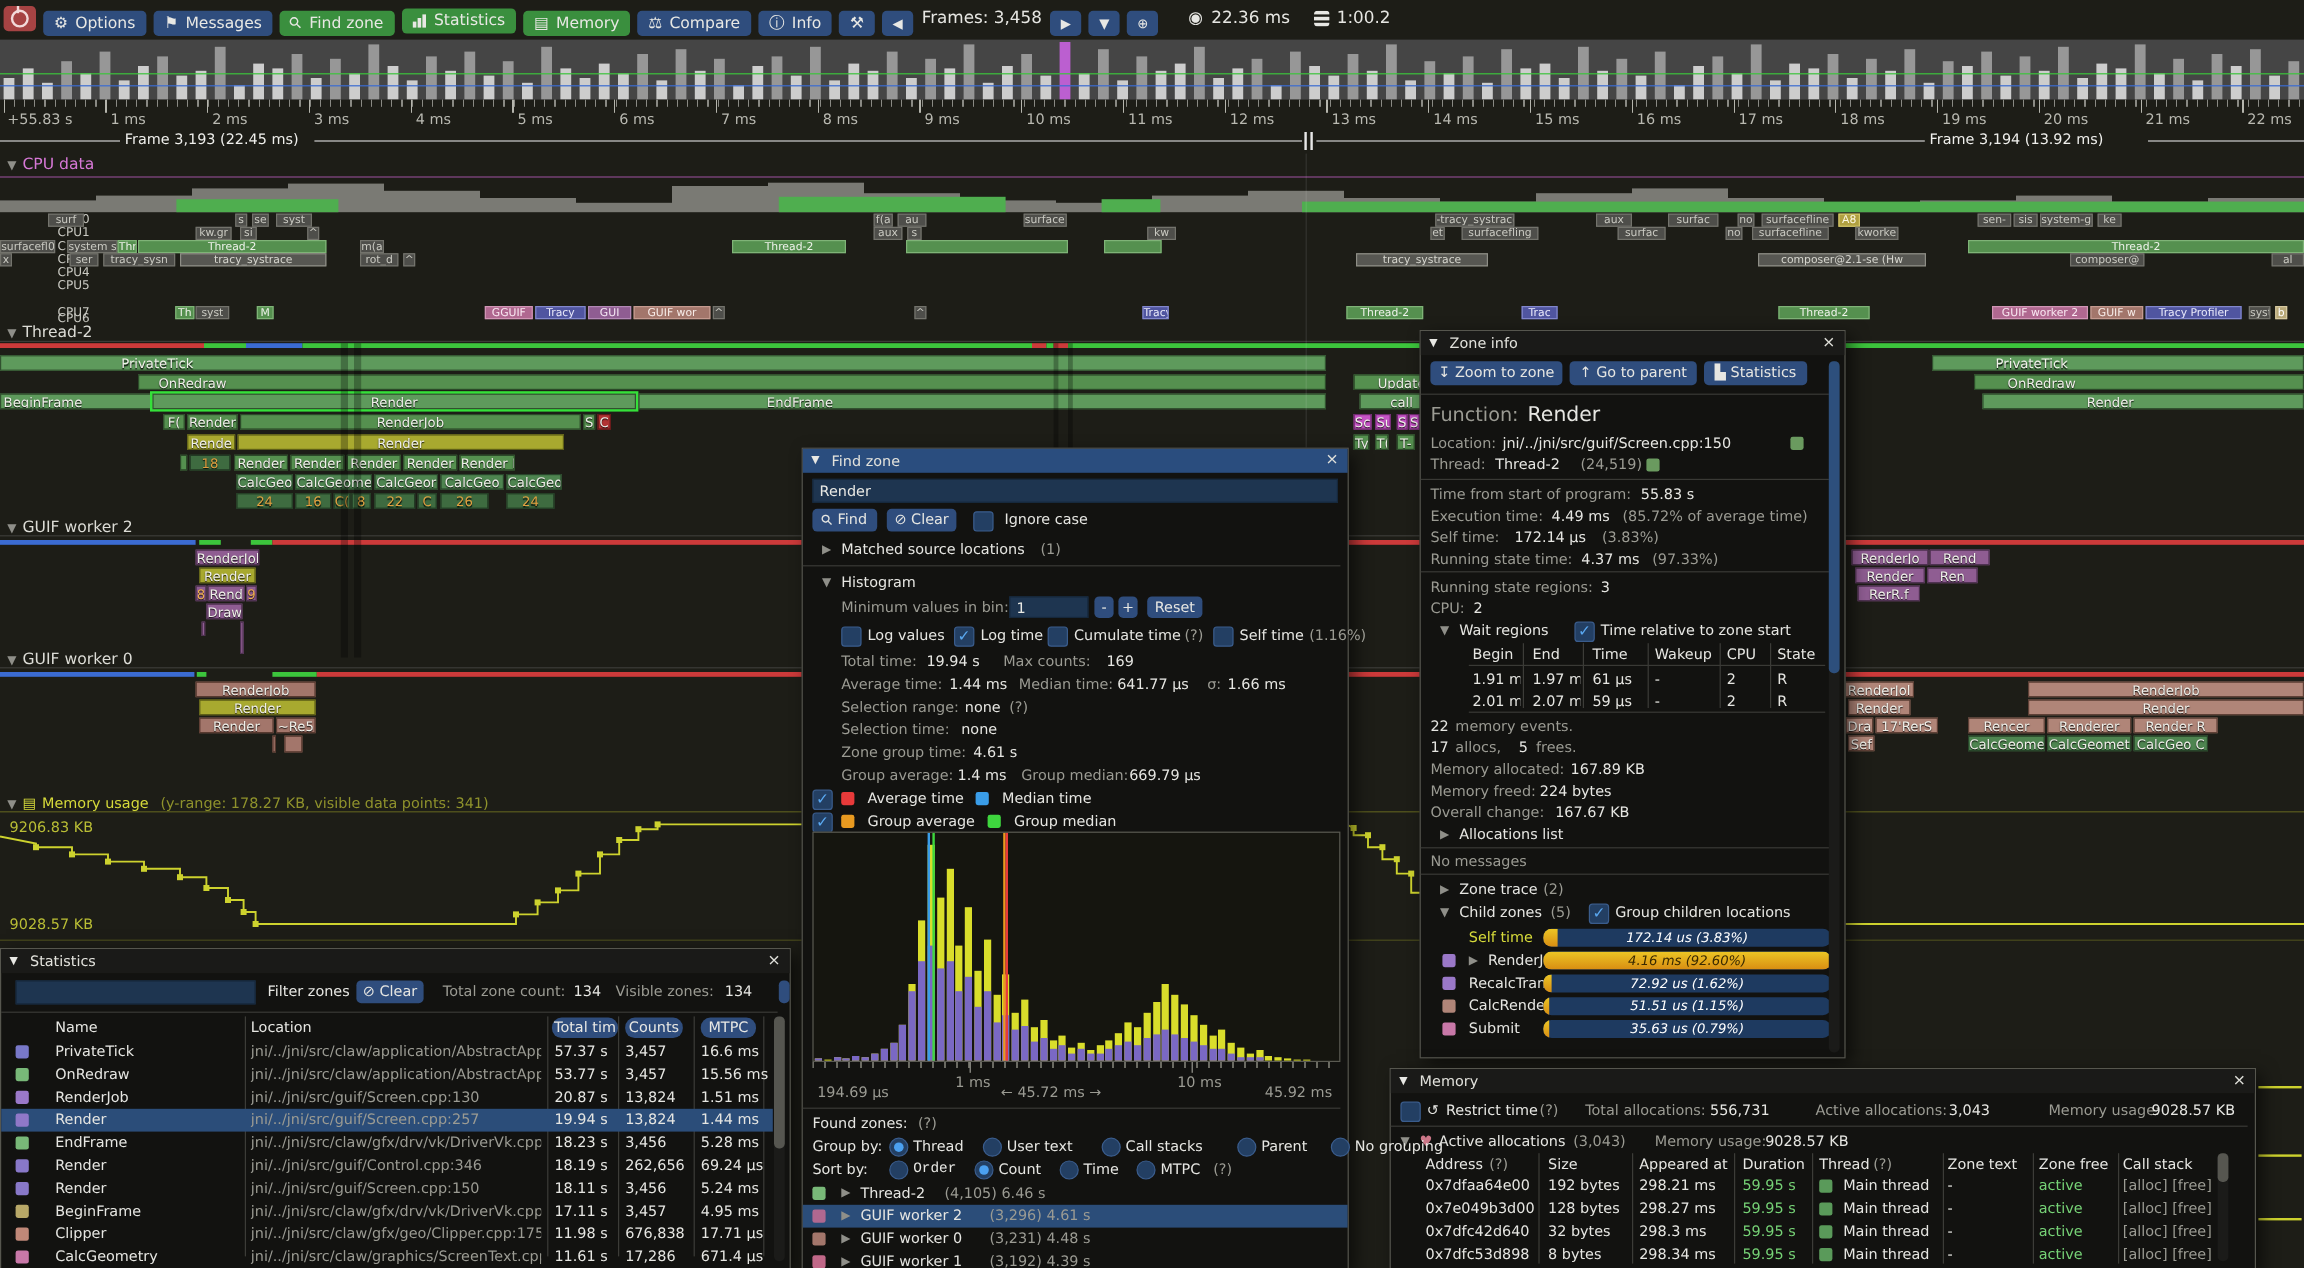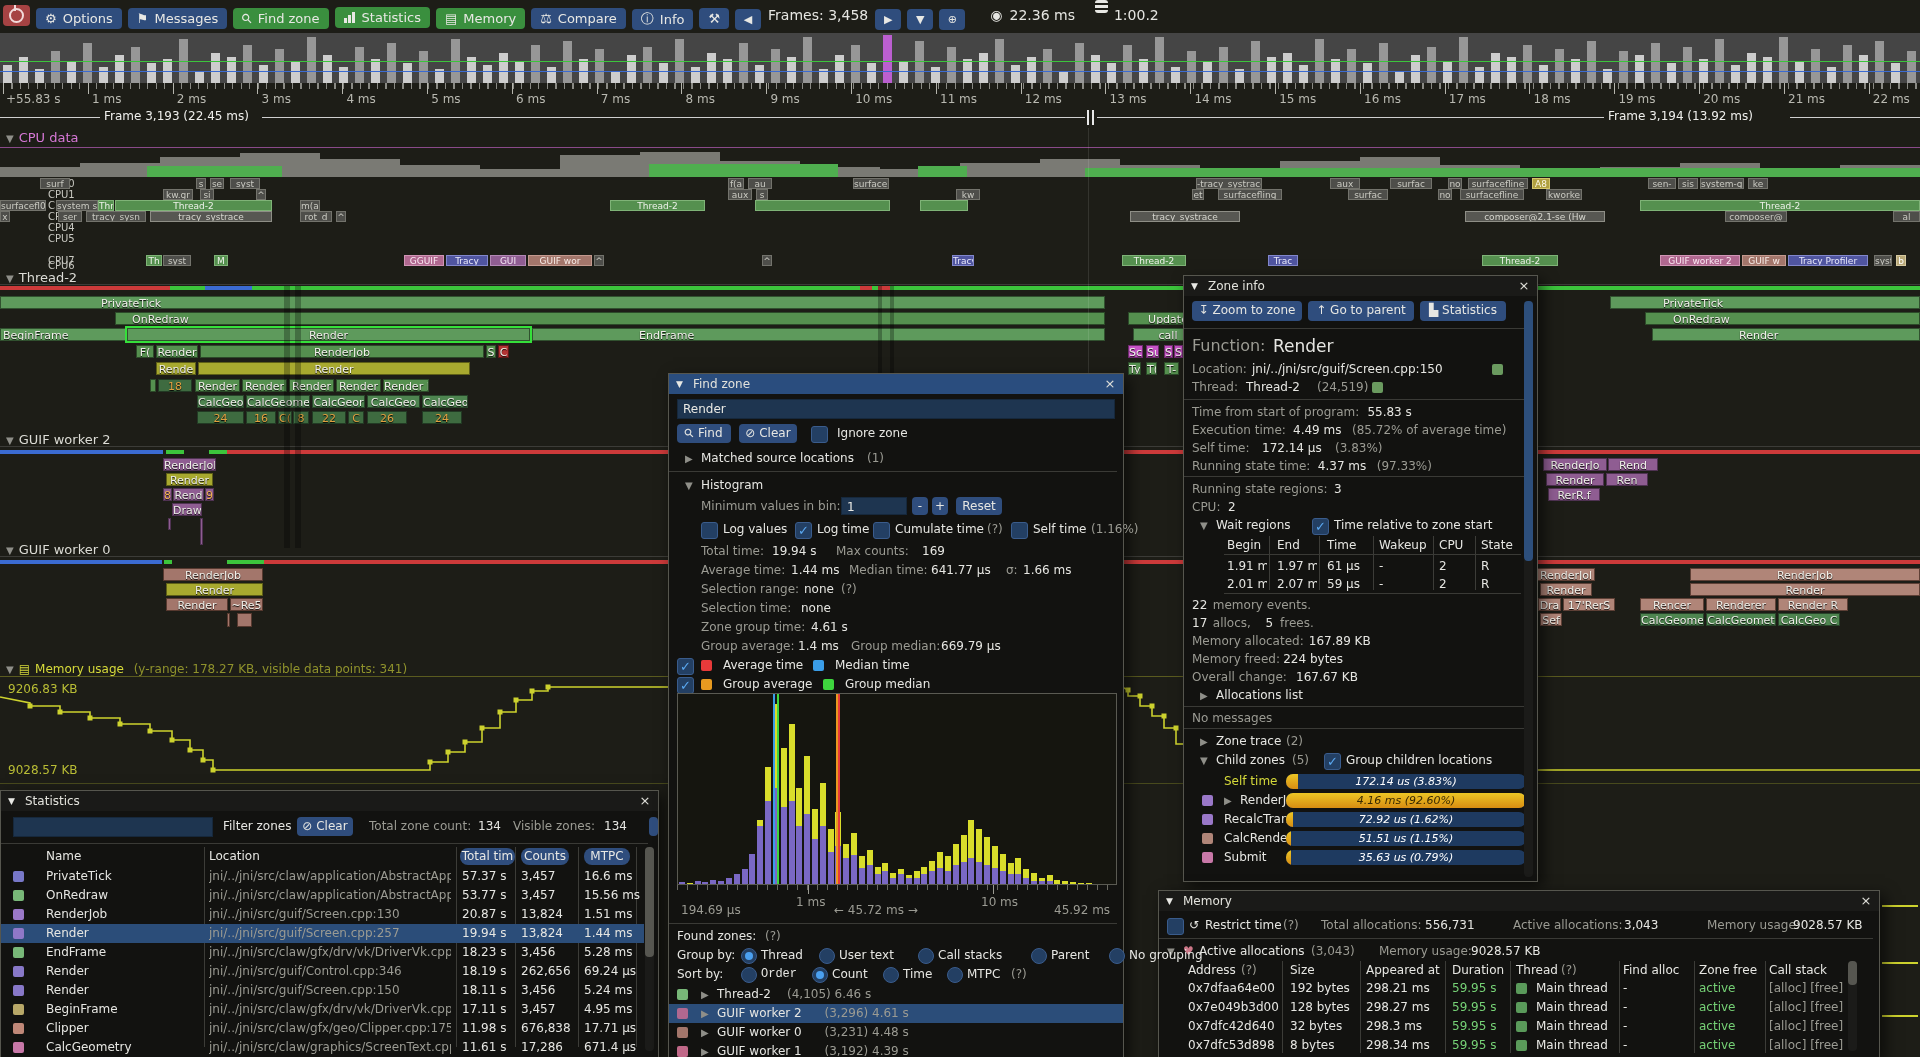--- a/index.html
+++ b/index.html
@@ -138,21 +138,21 @@
         <span class="glyph">▤</span>
         <span class="lbl">Memory</span>
       </div><div class="tbtn blue">
         <span class="glyph">⚖</span>
         <span class="lbl">Compare</span>
       </div><div class="tbtn blue">
         <span class="glyph">ⓘ</span>
         <span class="lbl">Info</span>
       </div><div class="tbtn blue">
         <span class="glyph">⚒</span>
-      </div><div class="navbtn">◀</div><span class="ttext">Frames: 3,458</span><div class="navbtn">▶</div><div class="navbtn">▼</div><div class="navbtn">⊕</div><span class="ttext" style="margin-left: 22px;"><span style="margin-right: 7px;">◉</span><span>22.36 ms</span></span><span class="ttext" style="margin-left: 16px; display: inline-flex; gap: 6px;">
+      </div><div class="navbtn">◀</div><span class="ttext">Frames: 3,458</span><div class="navbtn">▶</div><div class="navbtn">▼</div><div class="navbtn">⊕</div><span class="ttext" style="margin-left: 22px;"><span style="margin-right: 7px;">◉</span><span>22.36 ms</span></span><span class="ttext" style="margin-left: 16px; display: inline-flex; align-items: center; gap: 6px;">
         <div class="db-icon"></div>
         <span>1:00.2</span>
       </span></div>
   <div id="framegraph">
       <div class="fbar" style="left: 3px; width: 9px; height: 18px; bottom: 0px;"></div>
       <div class="fbar" style="left: 19px; width: 9px; height: 26px; bottom: 0px;"></div>
       <div class="fbar" style="left: 35px; width: 9px; height: 14px; bottom: 0px;"></div>
       <div class="fbar tall" style="left: 51px; width: 9px; height: 32px; bottom: 0px;"></div>
       <div class="fbar" style="left: 67px; width: 9px; height: 22px; bottom: 0px;"></div>
       <div class="fbar tall" style="left: 83px; width: 9px; height: 40px; bottom: 0px;"></div>
@@ -872,21 +872,21 @@
         <span class="dim" style="position: absolute; left: 152px;">(3,043)</span>
         <span class="dim" style="position: absolute; left: 220px;">Memory usage:</span>
         <span style="position: absolute; left: 312px;">9028.57 KB</span>
       </div>
       <div class="row" style="top: 70px;">
         <span style="position: absolute; left: 29px;">Address</span>
         <span style="position: absolute; left: 131px;">Size</span>
         <span style="position: absolute; left: 207px;">Appeared at</span>
         <span style="position: absolute; left: 293px;">Duration</span>
         <span style="position: absolute; left: 357px;">Thread</span>
-        <span style="position: absolute; left: 464px;">Find alloc</span>
+        <span style="position: absolute; left: 464px;">Zone text</span>
         <span style="position: absolute; left: 540px;">Zone free</span>
         <span style="position: absolute; left: 610px;">Call stack</span>
         <span class="dim" style="position: absolute; left: 82px;">(?)</span>
         <span class="dim" style="position: absolute; left: 402px;">(?)</span>
       </div>
       <div class="vline" style="left: 123px; top: 70px; width: 1px; height: 92px;"></div>
       <div class="vline" style="left: 201px; top: 70px; width: 1px; height: 92px;"></div>
       <div class="vline" style="left: 286px; top: 70px; width: 1px; height: 92px;"></div>
       <div class="vline" style="left: 351px; top: 70px; width: 1px; height: 92px;"></div>
       <div class="vline" style="left: 460px; top: 70px; width: 1px; height: 92px;"></div>
@@ -944,21 +944,21 @@
       <div class="wtitle active">
         <span class="tri">▼</span>
         <span class="wt-label">Find zone</span>
         <div class="wclose">×</div>
       </div>
       <div class="inputbox" style="left: 8px; top: 25px; width: 438px; height: 20px;">Render</div>
       <div class="btn" style="left: 8px; top: 50px; width: 54px; height: 19px;"><span class="rot45">⚲</span><span> Find</span></div>
       <div class="btn" style="left: 70px; top: 50px; width: 58px; height: 19px;"><span>⊘ </span><span>Clear</span></div>
       <div class="cb" style="left: 142px; top: 52px;"></div>
       <div class="row" style="top: 50px;">
-        <span style="position: absolute; left: 168px;">Ignore zone</span>
+        <span style="position: absolute; left: 168px;">Ignore case</span>
       </div>
       <div class="row" style="top: 75px;">
         <span class="tri" style="position: absolute; left: 16px;">▶</span>
         <span style="position: absolute; left: 32px;">Matched source locations</span>
         <span class="dim" style="position: absolute; left: 198px;">(1)</span>
       </div>
       <div class="sep" style="left: 0px; top: 97px;"></div>
       <div class="row" style="top: 102px;">
         <span class="tri" style="position: absolute; left: 16px;">▼</span>
         <span style="position: absolute; left: 32px;">Histogram</span>

